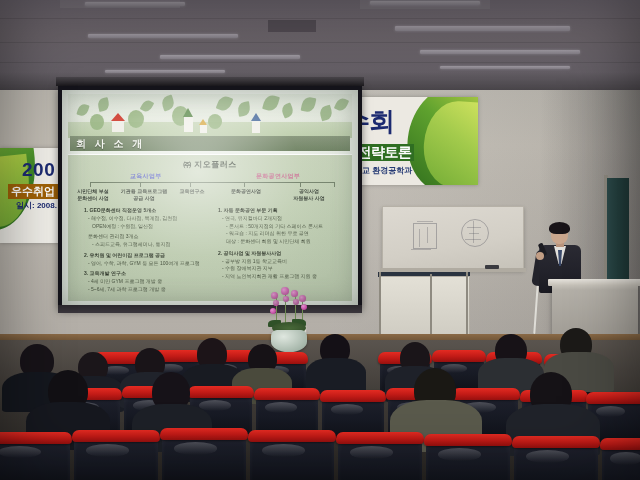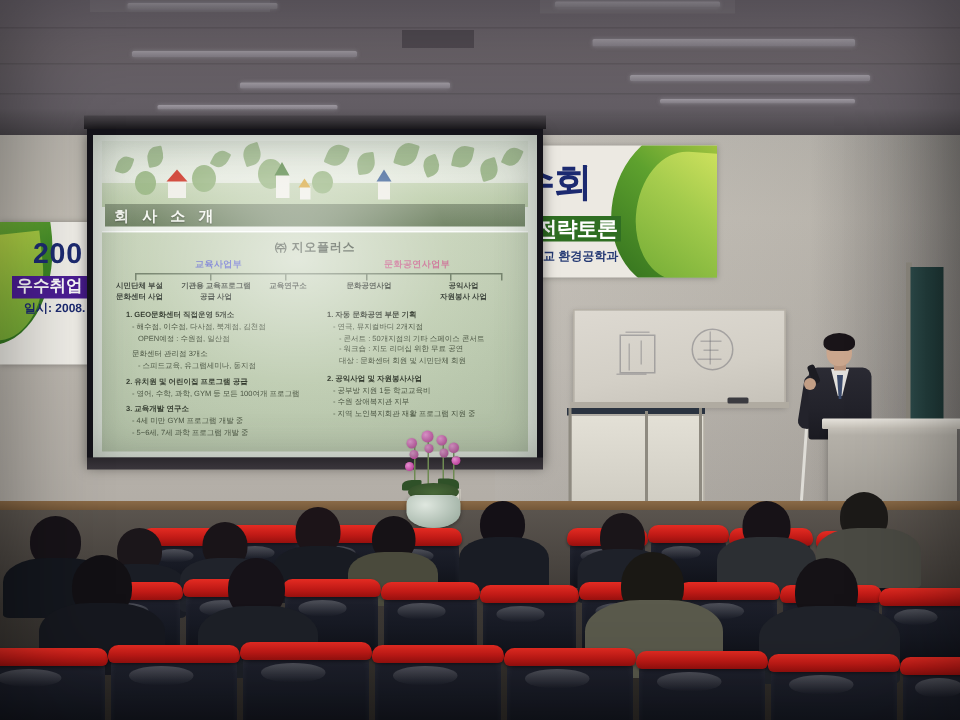--- a/index.html
+++ b/index.html
@@ -30,21 +30,21 @@
   .banner-l{position:absolute;left:0;top:100px;width:62px;height:95px;
     background:#f2f0ea;overflow:hidden;box-shadow:0 0 4px rgba(0,0,0,.25);margin-top:48px;}
   .bl-swoosh{position:absolute;left:-22px;top:-12px;width:60px;height:92px;
     background:linear-gradient(150deg,#8cc63f 0%,#3f8a27 55%,#2f6f1f 100%);
     border-radius:0 0 80% 0;transform:rotate(-8deg);}
   .bl-swoosh2{position:absolute;left:-18px;top:8px;width:48px;height:70px;
     background:linear-gradient(150deg,#d7e84f,#7db63a);border-radius:0 0 70% 0;
     transform:rotate(-6deg);opacity:.8;}
   .bl-year{position:absolute;left:22px;top:12px;color:#1d2b72;font-weight:bold;
     font-size:19px;letter-spacing:.5px;line-height:1;}
-  .bl-tag{position:absolute;left:8px;top:36px;background:#4c1d95;color:#fff;
+  .bl-tag{position:absolute;left:8px;top:36px;background:#a16207;color:#fff;
     font-size:11px;font-weight:bold;padding:1px 3px;letter-spacing:0px;line-height:1.15;}
   .bl-date{position:absolute;left:16px;top:52px;color:#1d2b72;font-size:8px;
     font-weight:bold;}
 
   
   .banner-r{position:absolute;left:340px;top:97px;width:138px;height:88px;
     background:#ece9e2;overflow:hidden;box-shadow:0 0 4px rgba(0,0,0,.25);}
   .br-swoosh{position:absolute;right:-26px;top:-14px;width:96px;height:112px;
     background:linear-gradient(215deg,#c9d84a 0%,#5ea12e 48%,#2e6c1c 100%);
     border-radius:70% 0 0 60%;transform:rotate(6deg);}

